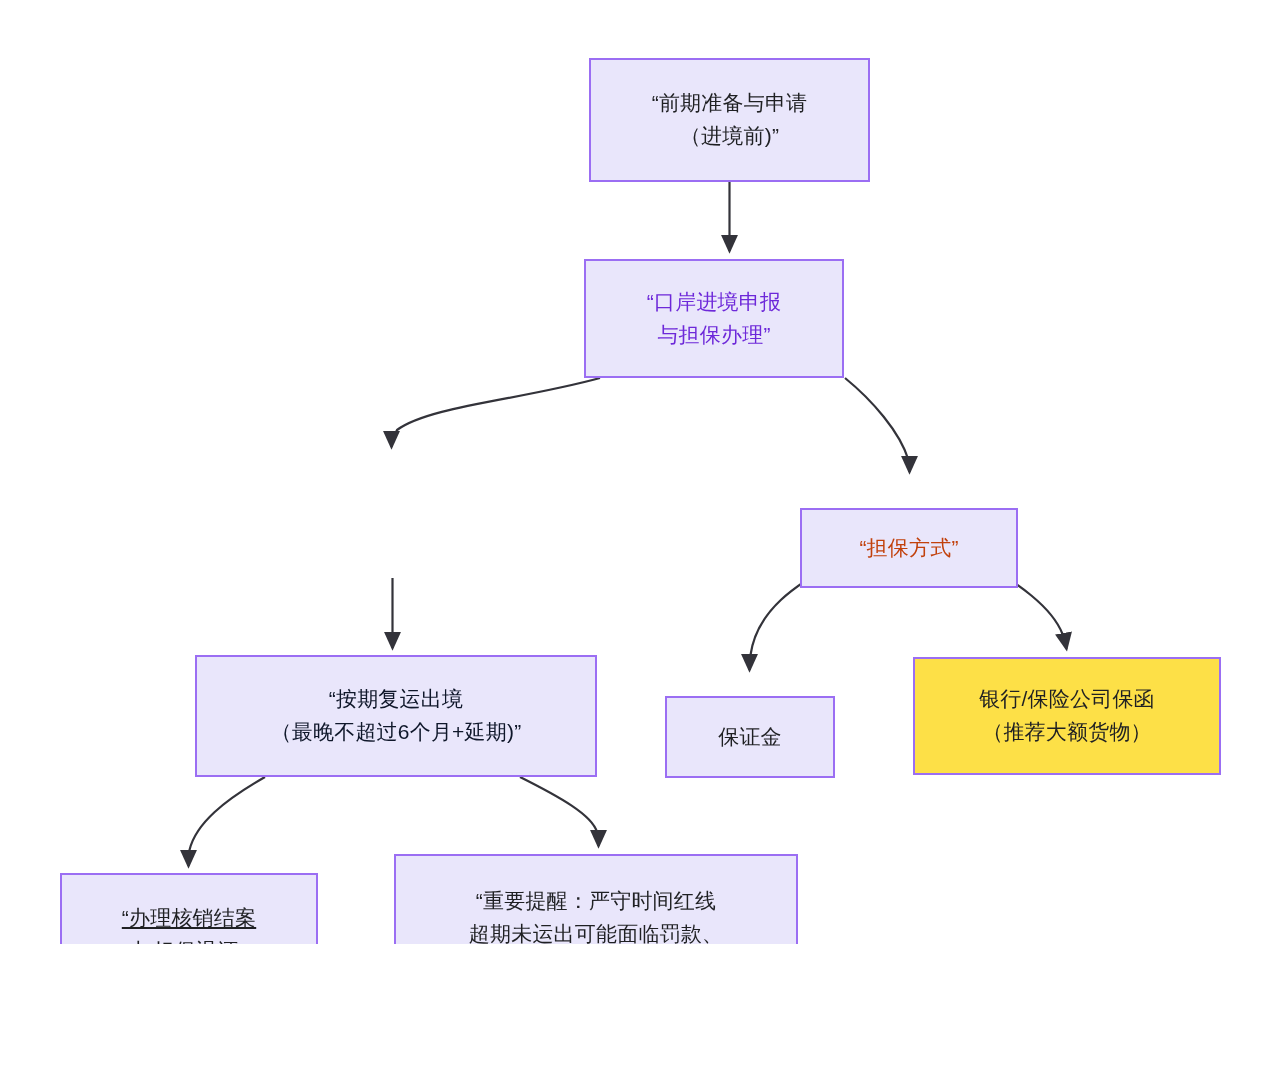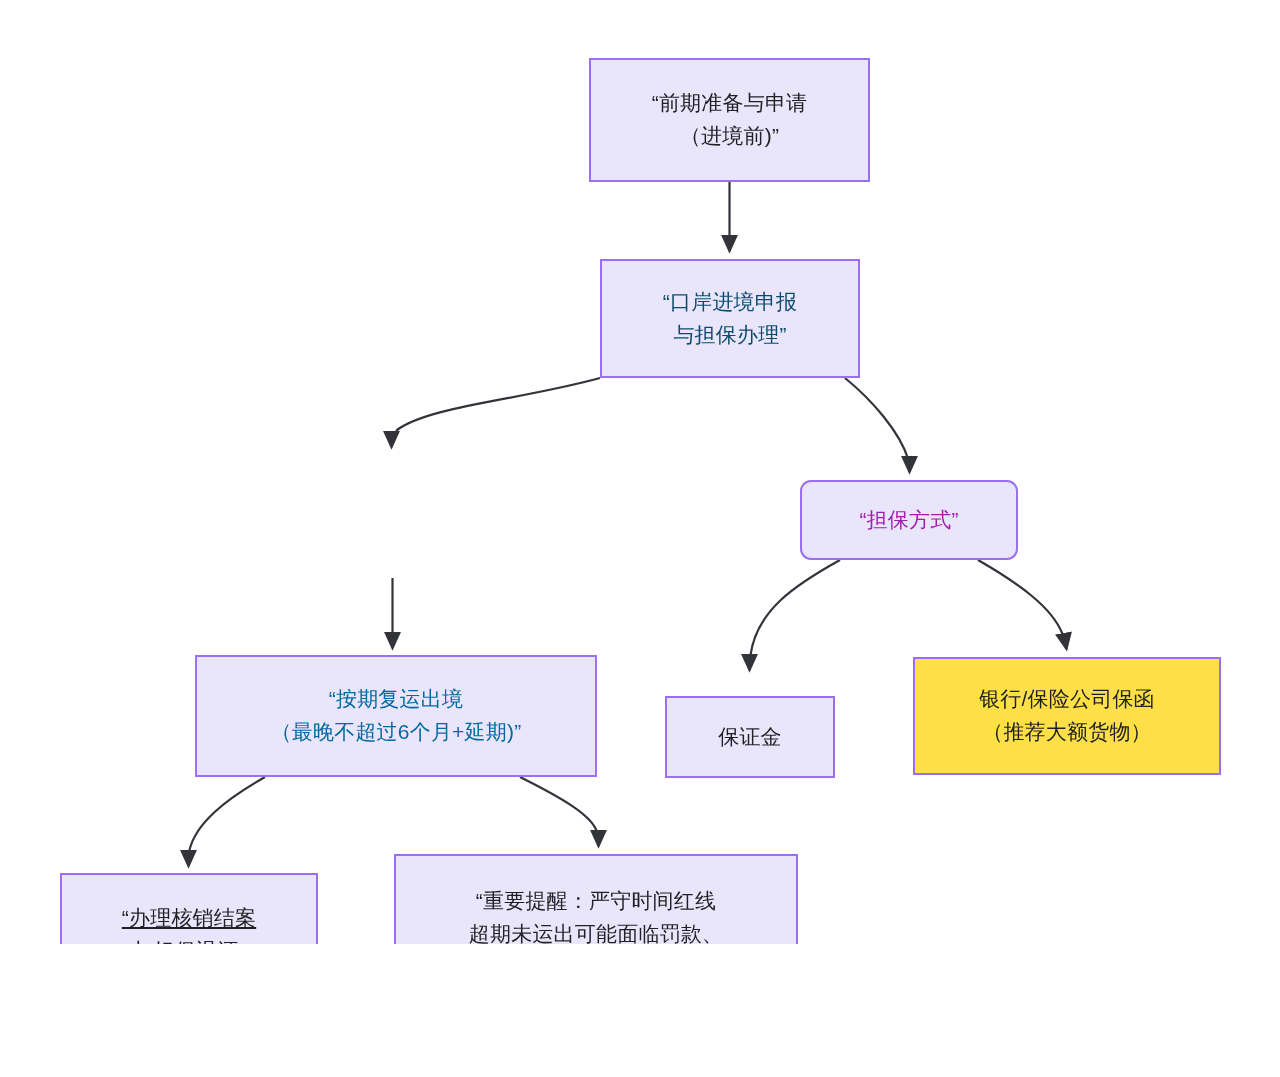--- a/index.html
+++ b/index.html
@@ -75,31 +75,31 @@
     <path d="M265,777 C225,800 196,823 189.5,850 Q188.5,858 188.5,866" fill="none" stroke="#33333a" stroke-width="2.2" marker-end="url(#arrowhead)"></path>
 
     <path d="M520,777 C560,797 592,815 597,832 Q598.5,839 598.5,846" fill="none" stroke="#33333a" stroke-width="2.2" marker-end="url(#arrowhead)"></path>
   </svg>
 
   <div class="node" id="n-prep" style="left: 589px; top: 58px; width: 281px; height: 124px; background: rgb(233, 230, 251); border-color: rgb(155, 110, 243); color: rgb(31, 32, 35);">
     <span class="node-label">“前期准备与申请
 （进境前)”</span>
   </div>
 
-  <div class="node" id="n-port-declare" style="left: 600px; top: 259px; width: 260px; height: 119px; background: rgb(233, 230, 251); border-color: rgb(155, 110, 243); color: #0c4a6e;">
+  <div class="node" id="n-port-declare" style="left: 584px; top: 259px; width: 260px; height: 119px; background: rgb(233, 230, 251); border-color: rgb(155, 110, 243); color: #6d28d9;">
     <span class="node-label">“口岸进境申报
 与担保办理”</span>
   </div>
 
 
-  <div class="node" id="n-guarantee-method" style="left: 800px; top: 480px; width: 218px; height: 80px; background: rgb(233, 230, 251); border-color: rgb(155, 110, 243); color: #a21caf; border-radius: 11px;">
+  <div class="node" id="n-guarantee-method" style="left: 800px; top: 508px; width: 218px; height: 80px; background: rgb(233, 230, 251); border-color: rgb(155, 110, 243); color: #c2410c;">
     <span class="node-label">“担保方式”</span>
   </div>
 
-  <div class="node" id="n-re-export" style="left: 195px; top: 655px; width: 402px; height: 122px; background: rgb(233, 230, 251); border-color: rgb(155, 110, 243); color: #0369a1;">
+  <div class="node" id="n-re-export" style="left: 195px; top: 655px; width: 402px; height: 122px; background: rgb(233, 230, 251); border-color: rgb(155, 110, 243); color: #0f172a;">
     <span class="node-label">“按期复运出境
 （最晚不超过6个月+延期)”</span>
   </div>
 
   <div class="node" id="n-deposit" style="left: 665px; top: 696px; width: 170px; height: 82px; background: rgb(233, 230, 251); border-color: rgb(155, 110, 243); color: rgb(31, 32, 35);">
     <span class="node-label">保证金</span>
   </div>
 
   <div class="node" id="n-bank-guarantee" style="left: 913px; top: 657px; width: 308px; height: 118px; background: #fde047; border-color: rgb(155, 110, 243); color: rgb(31, 32, 35);">
     <span class="node-label">银行/保险公司保函

